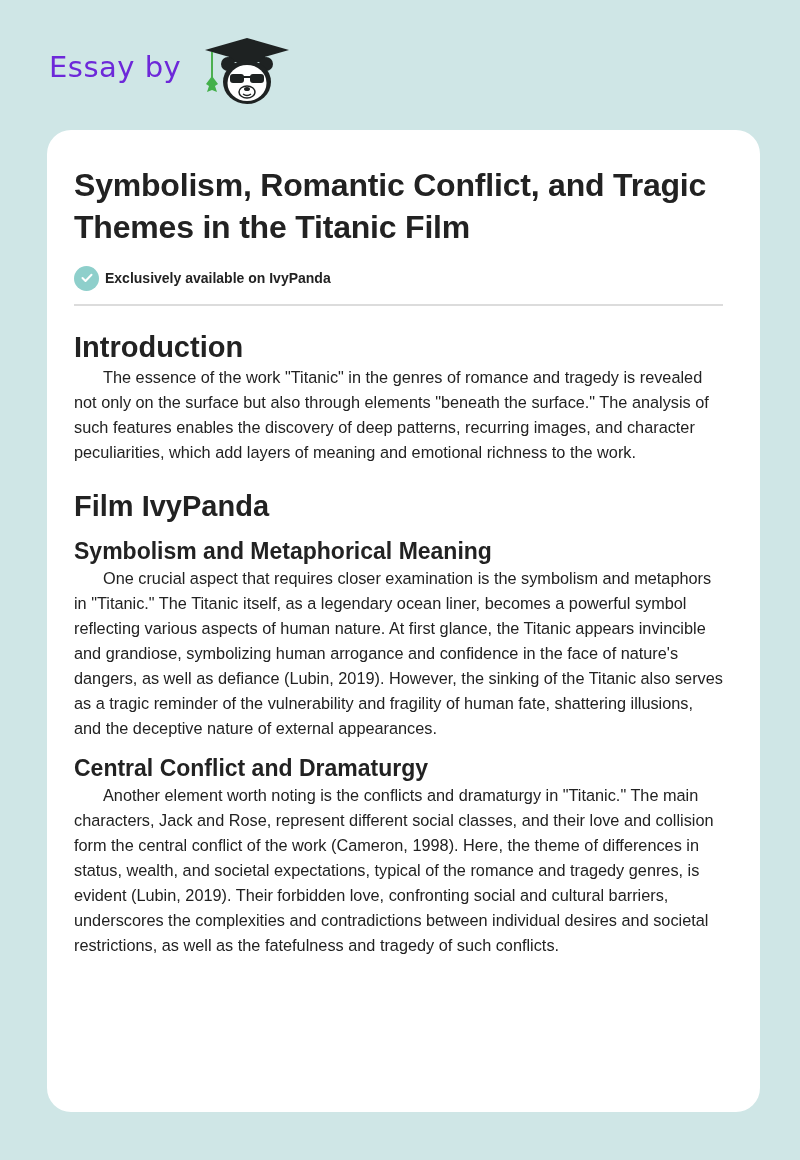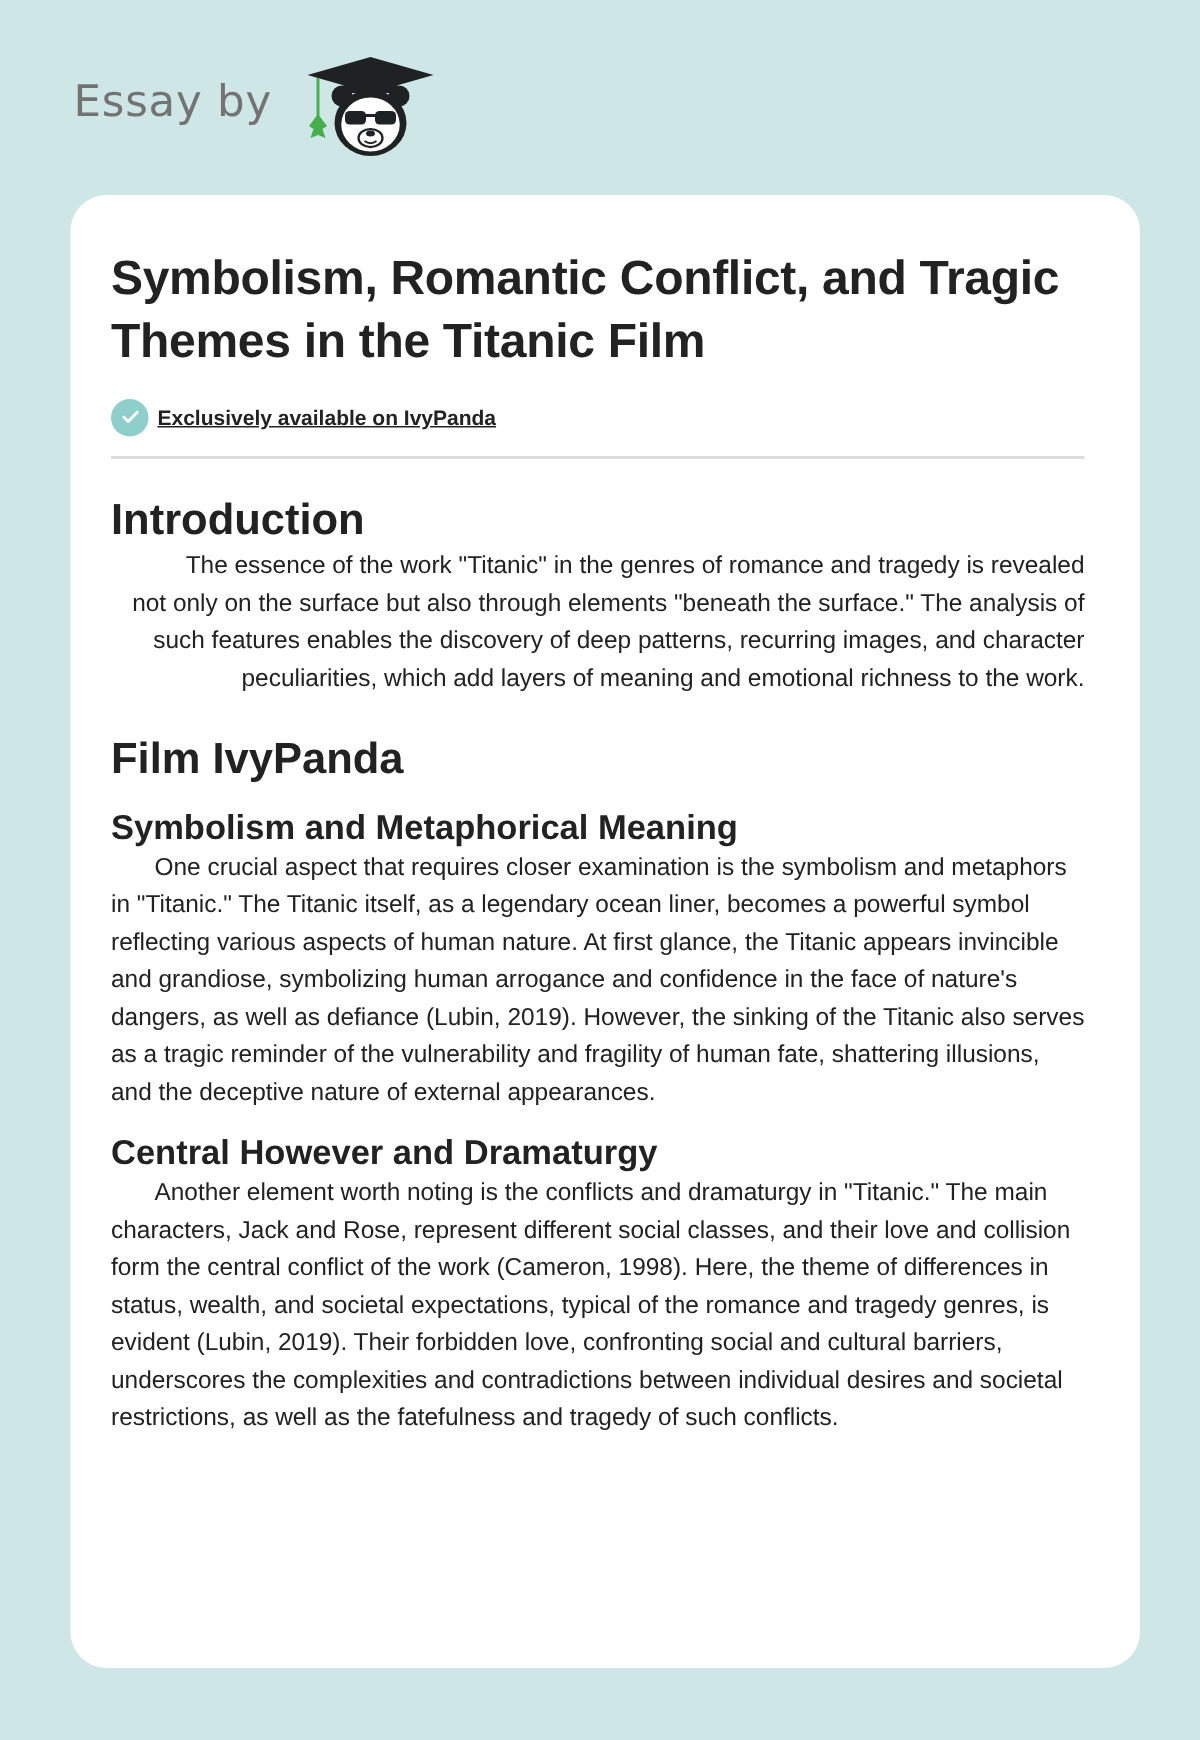--- a/index.html
+++ b/index.html
@@ -21,21 +21,21 @@
     top: 0;
     width: 800px;
     height: 130px;
   }
   .brand-prefix {
     position: absolute;
     left: 49px;
     top: 50px;
     font-family: "DejaVu Sans", sans-serif;
     font-size: 29px;
-    color: #737373;
+    color: #6d28d9;
     letter-spacing: 0.5px;
   }
   .brand-logo {
     position: absolute;
     left: 203px;
     top: 36px;
     width: 88px;
     height: 72px;
   }
   .brand-name {
@@ -92,21 +92,20 @@
     background: #8ecfcb;
     display: flex;
     align-items: center;
     justify-content: center;
     margin-right: 6px;
   }
   .exclusive-text {
     font-size: 14px;
     font-weight: bold;
     color: #222;
-    text-decoration: underline;
   }
   .divider {
     margin-top: 13px;
     height: 2px;
     background: #dcdcdc;
   }
   h2.section-title {
     margin: 23px 0 0 0;
     font-size: 29px;
     line-height: 36px;
@@ -120,21 +119,21 @@
     font-weight: bold;
     color: #222;
   }
   p.body-para {
     margin: 0;
     font-size: 16.3px;
     line-height: 25px;
     color: #222;
     text-indent: 29px;
   }
-  .gap-intro { margin-top: 17px; text-align: right; }
+  .gap-intro { margin-top: 17px; }
   .gap-sub { margin-top: 15px; }
 </style>
 </head>
 <body>
 
 <header class="brand-bar">
   <span class="brand-prefix">Essay by</span>
   <span class="brand-logo">
     <svg width="88" height="72" viewBox="0 0 88 72">
 
@@ -178,16 +177,16 @@
     <div class="divider"></div>
 
     <h2 class="section-title">Introduction</h2>
     <p class="body-para gap-intro">The essence of the work "Titanic" in the genres of romance and tragedy is revealed not only on the surface but also through elements "beneath the surface." The analysis of such features enables the discovery of deep patterns, recurring images, and character peculiarities, which add layers of meaning and emotional richness to the work.</p>
 
     <h2 class="section-title">Film IvyPanda</h2>
 
     <h3 class="sub-title">Symbolism and Metaphorical Meaning</h3>
     <p class="body-para gap-sub">One crucial aspect that requires closer examination is the symbolism and metaphors in "Titanic." The Titanic itself, as a legendary ocean liner, becomes a powerful symbol reflecting various aspects of human nature. At first glance, the Titanic appears invincible and grandiose, symbolizing human arrogance and confidence in the face of nature's dangers, as well as defiance (Lubin, 2019). However, the sinking of the Titanic also serves as a tragic reminder of the vulnerability and fragility of human fate, shattering illusions, and the deceptive nature of external appearances.</p>
 
-    <h3 class="sub-title">Central However and Dramaturgy</h3>
+    <h3 class="sub-title">Central Conflict and Dramaturgy</h3>
     <p class="body-para gap-sub">Another element worth noting is the conflicts and dramaturgy in "Titanic." The main characters, Jack and Rose, represent different social classes, and their love and collision form the central conflict of the work (Cameron, 1998). Here, the theme of differences in status, wealth, and societal expectations, typical of the romance and tragedy genres, is evident (Lubin, 2019). Their forbidden love, confronting social and cultural barriers, underscores the complexities and contradictions between individual desires and societal restrictions, as well as the fatefulness and tragedy of such conflicts.</p>
   </div>
 </main>
 
 </body></html>

